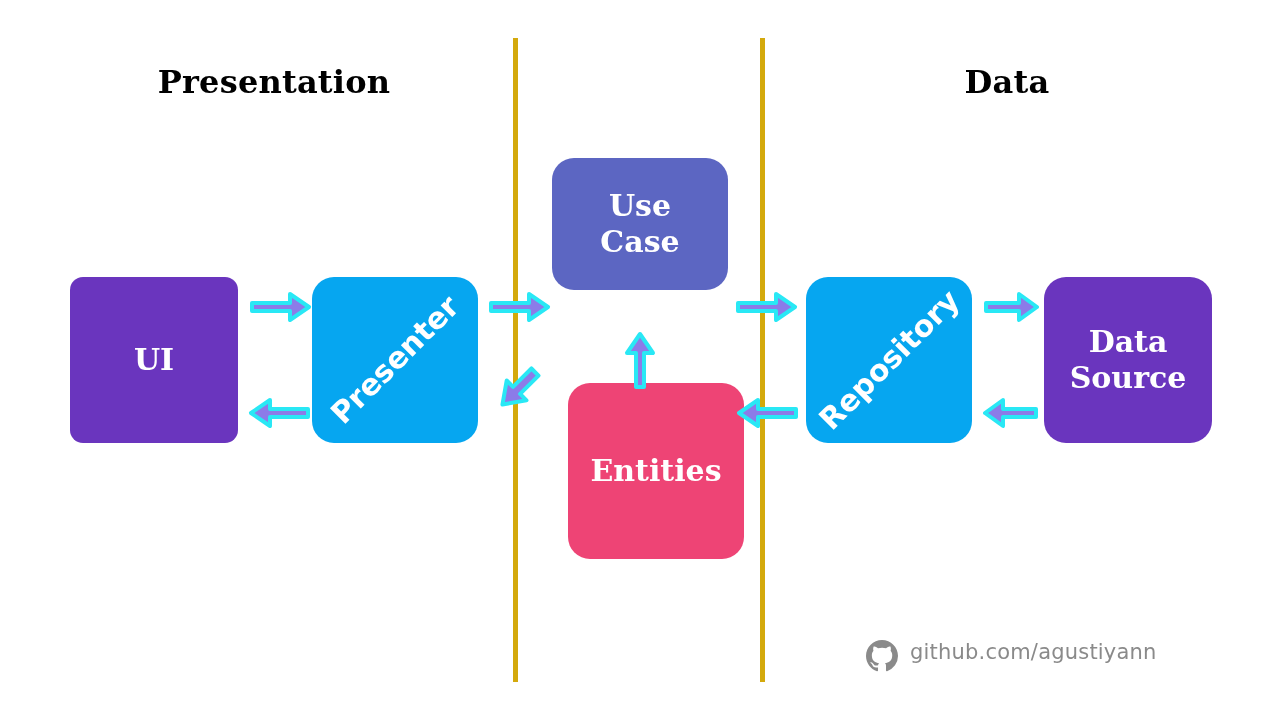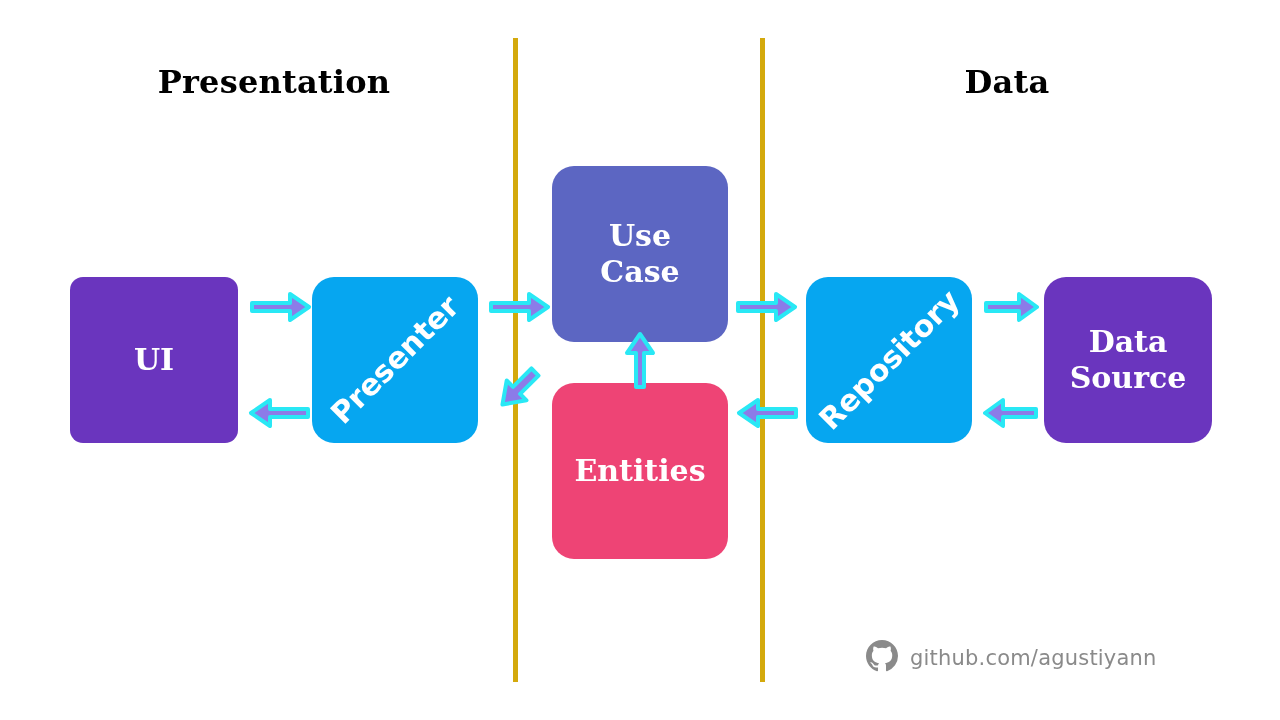--- a/index.html
+++ b/index.html
@@ -67,38 +67,38 @@
   .box.diagonal .box-label {
     font-family: "DejaVu Sans", "Liberation Sans", sans-serif;
     font-weight: 700;
     font-size: 30px;
     transform: rotate(-45deg);
     white-space: nowrap;
   }
 
   #box-ui          { left: 70px;   top: 277px; width: 168px; height: 166px; background: #6A35BE; border-radius: 13px; }
   #box-presenter   { left: 312px;  top: 277px; width: 166px; height: 166px; background: #06A6F0; }
-  #box-usecase     { left: 552px;  top: 166px; width: 176px; height: 176px; background: #5C66C2; }
-  #box-entities    { left: 552px;  top: 383px; width: 176px; height: 176px; background: #EE4475; }
+  #box-usecase     { left: 552px;  top: 158px; width: 176px; height: 132px; background: #5C66C2; }
+  #box-entities    { left: 568px;  top: 383px; width: 176px; height: 176px; background: #EE4475; }
   #box-repository  { left: 806px;  top: 277px; width: 166px; height: 166px; background: #06A6F0; }
   #box-datasource  { left: 1044px; top: 277px; width: 168px; height: 166px; background: #6A35BE; }
 
   
   .arrow {
     position: absolute;
   }
   .arrow svg { display: block; overflow: visible; }
 
   
   #github-credit {
     position: absolute;
     left: 866px;
     top: 640px;
     display: flex;
-    align-items: center;
+    align-items: flex-start;
     gap: 12px;
   }
   #github-credit .gh-text {
     font-family: "DejaVu Sans", "Liberation Sans", sans-serif;
     font-size: 21px;
     color: #8A8A8A;
     letter-spacing: 0.2px;
     white-space: nowrap;
   }
 </style>

